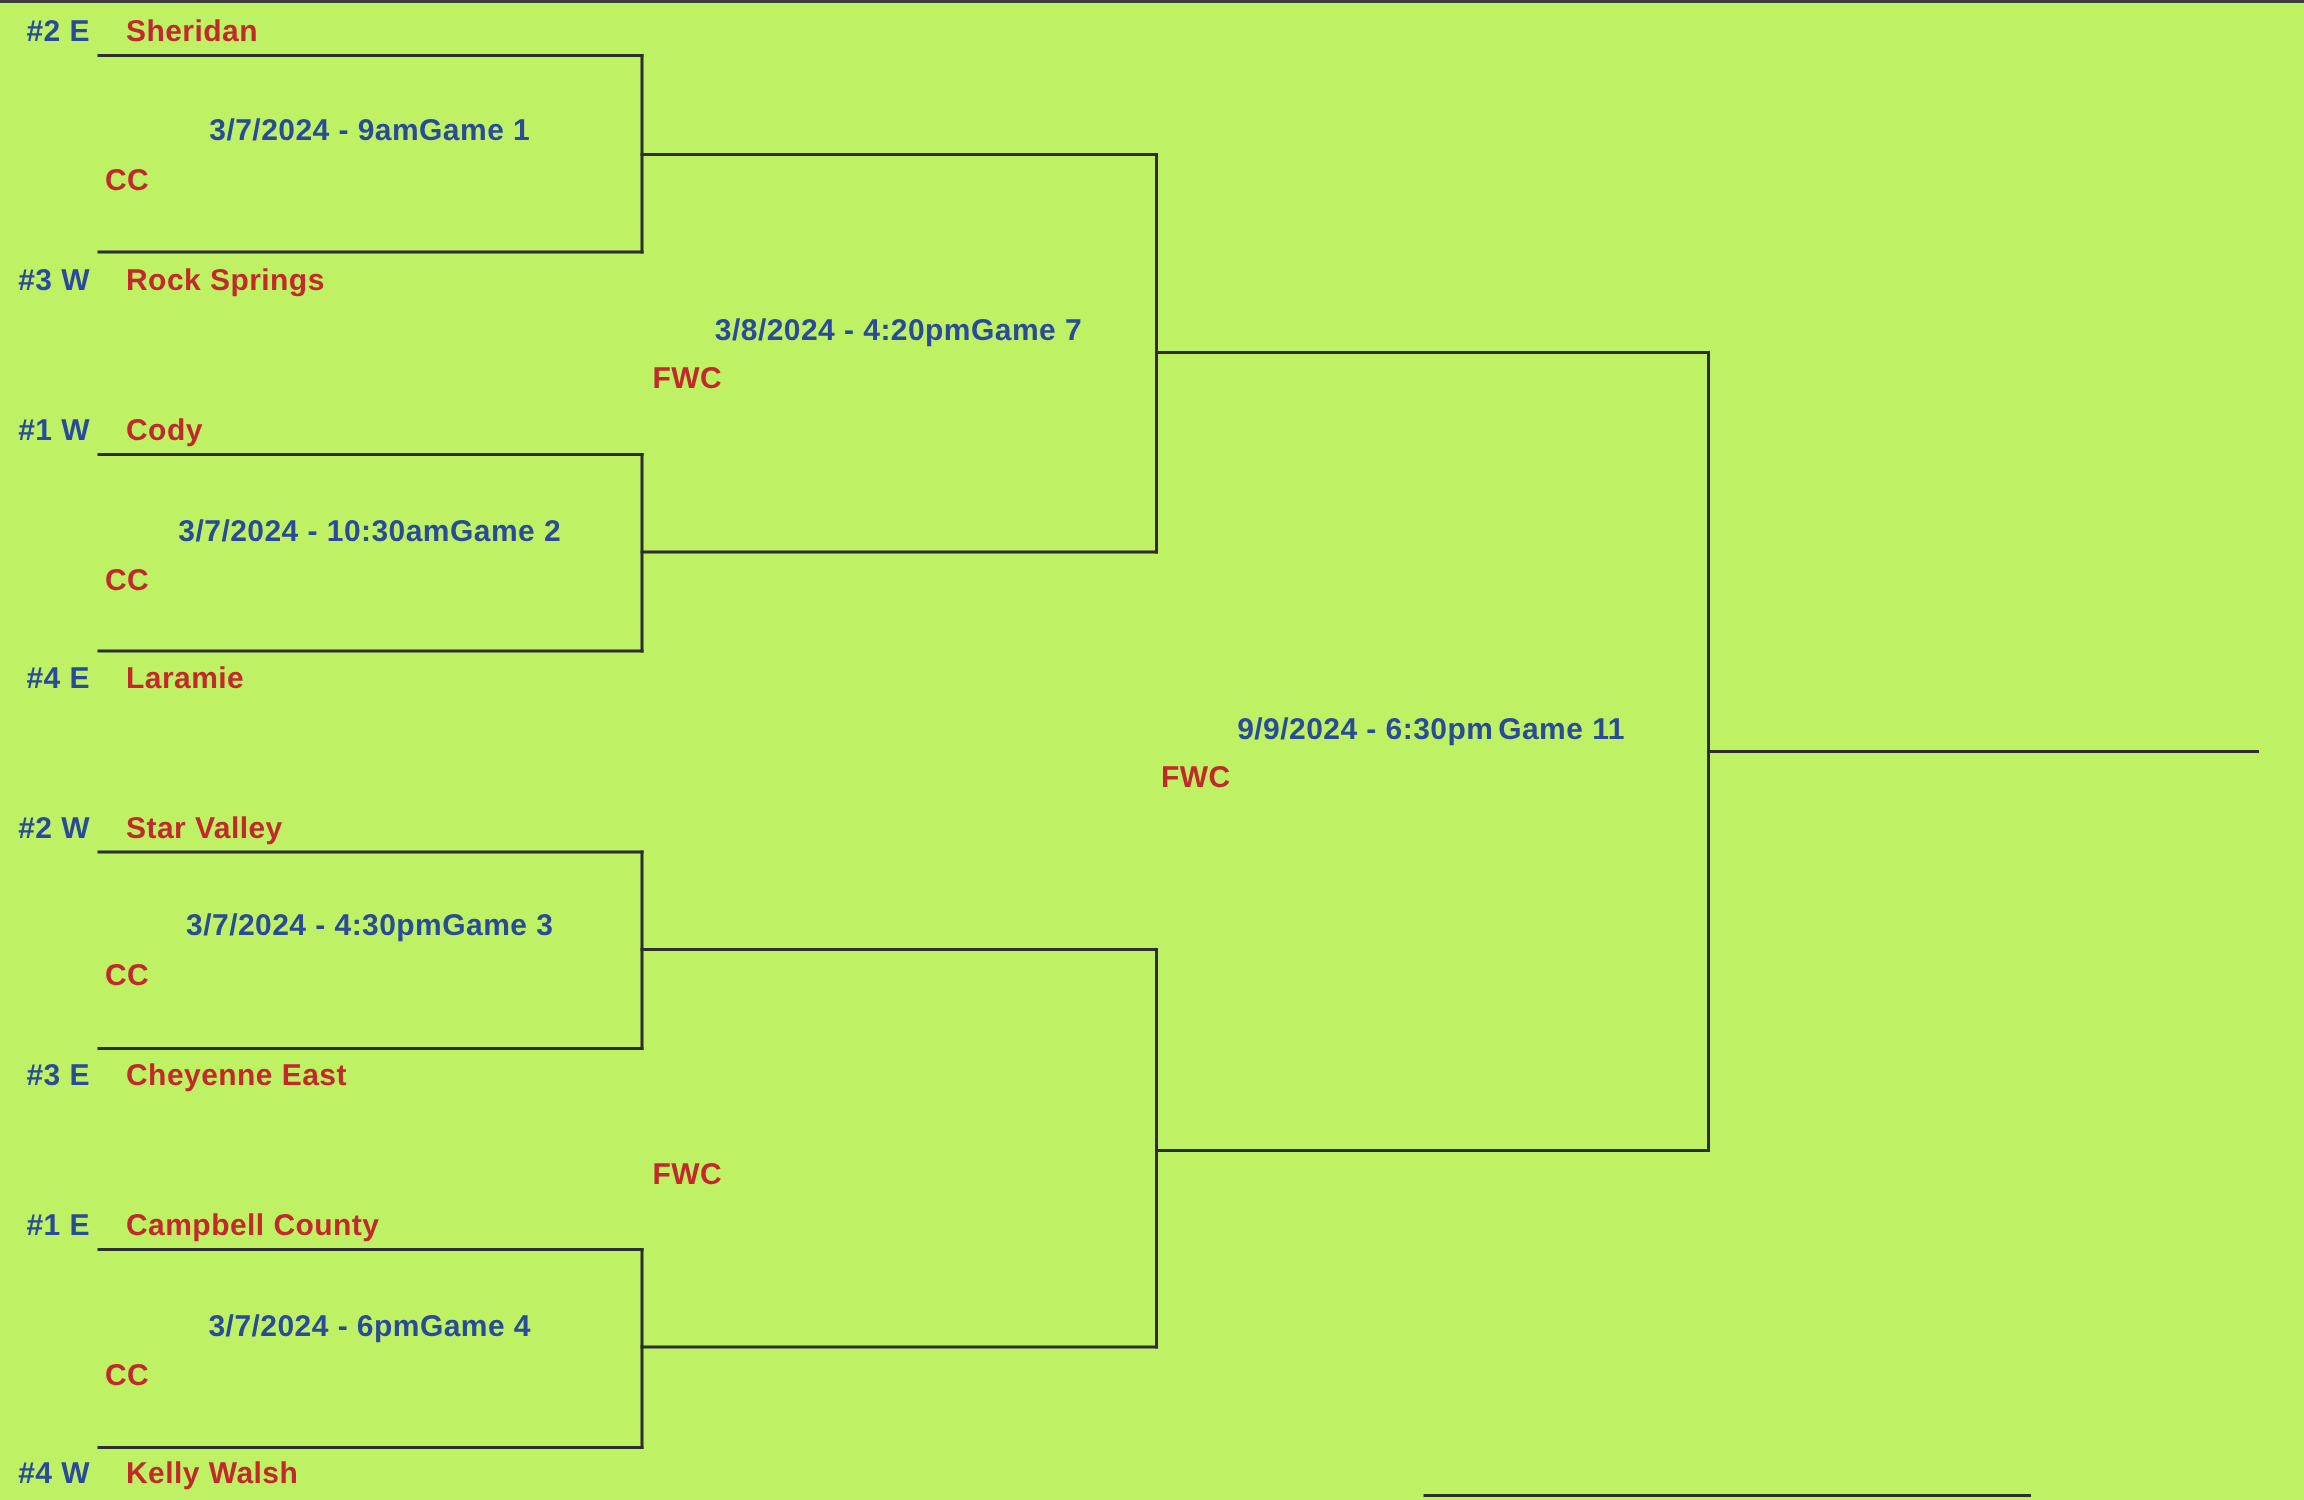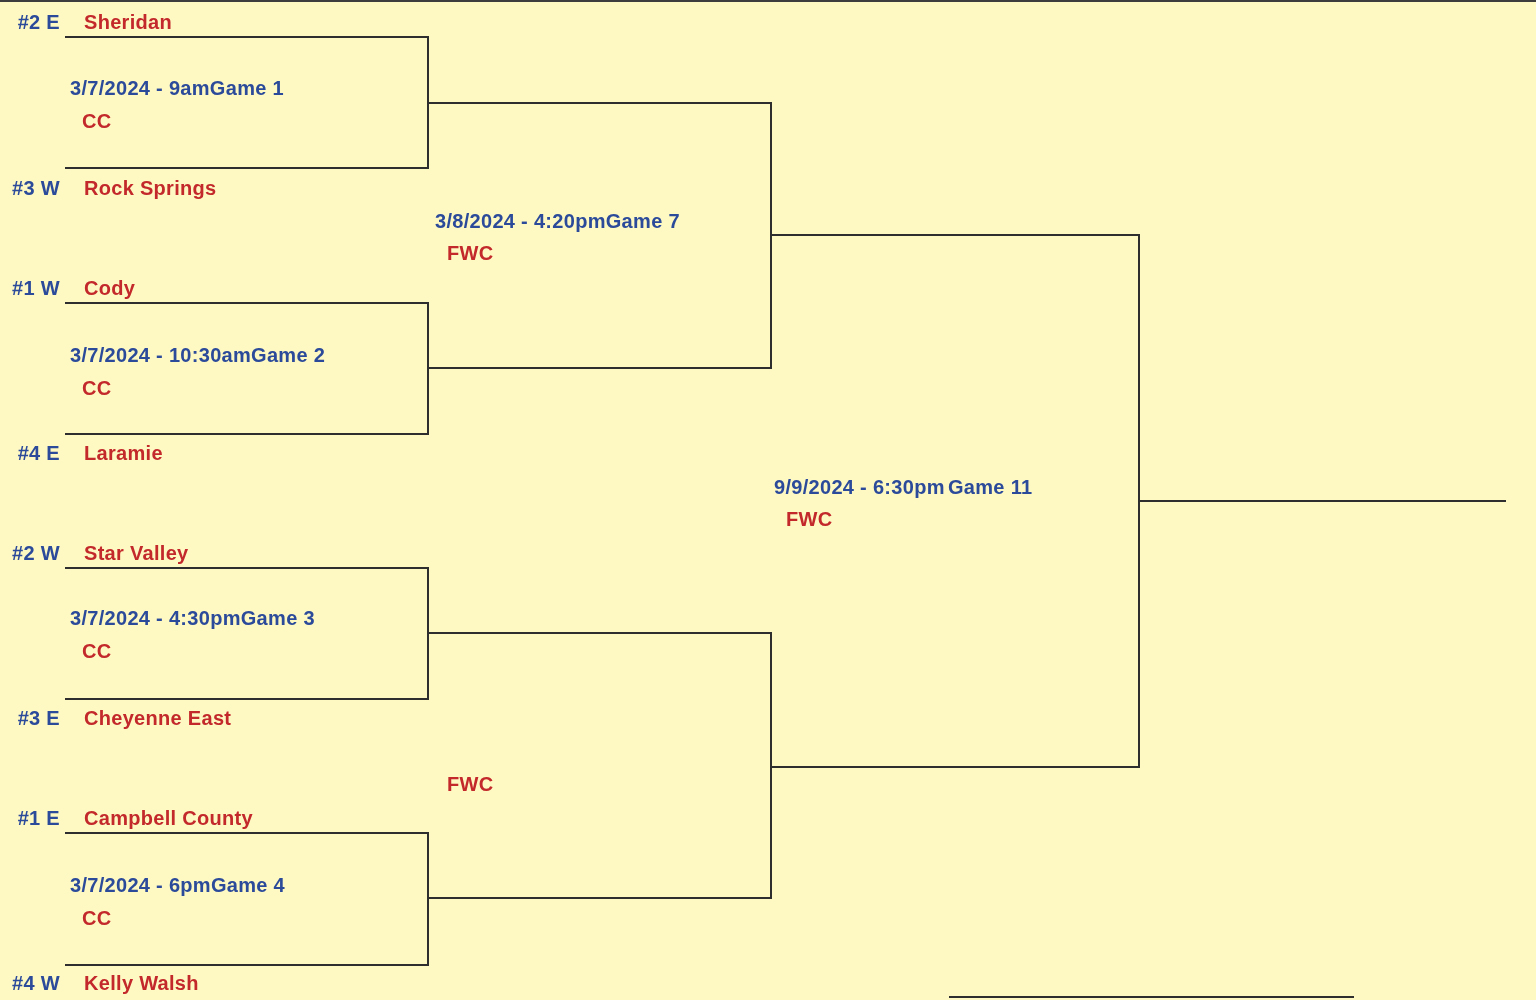--- a/index.html
+++ b/index.html
@@ -1,20 +1,20 @@
 <!DOCTYPE html>
 <html><head>
 <meta charset="utf-8">
 <style>
   html, body { margin: 0; padding: 0; background: #ffffff; }
   #canvas {
     position: relative;
     width: 1536px;
     height: 1000px;
-    background: #fef9c3;
+    background: #bef264;
     overflow: hidden;
     font-family: "Liberation Sans", sans-serif;
     font-weight: bold;
     font-size: 20px;
     letter-spacing: 0.3px;
   }
   .line { position: absolute; background: #2e2e2e; }
   .hline { height: 2px; }
   .vline { width: 2px; }
   .topline { position: absolute; left: 0; top: 0; width: 1536px; height: 2px; background: #3d3d3d; }
@@ -34,34 +34,33 @@
   }
   .tname {
     margin-left: 24px;
     color: #c3292b;
   }
 
   .game-row {
     position: absolute;
     transform: translateY(-50%);
     display: flex;
-    justify-content: flex-start;
+    justify-content: center;
     align-items: center;
     white-space: nowrap;
     color: #2b4a9a;
   }
   .gdate { white-space: nowrap; }
   .gdate.clip { display: inline-block; width: 174px; overflow: hidden; }
   .glabel { text-align: right; }
   .site-row {
     position: absolute;
     transform: translateY(-50%);
     color: #c3292b;
     white-space: nowrap;
-    margin-left: 12px;
   }
 </style>
 </head>
 <body>
 
 <div id="canvas">
 
   <div class="topline"></div>
 
   <div class="line hline" style="left:65px;  top:36px;  width:364px;"></div>

